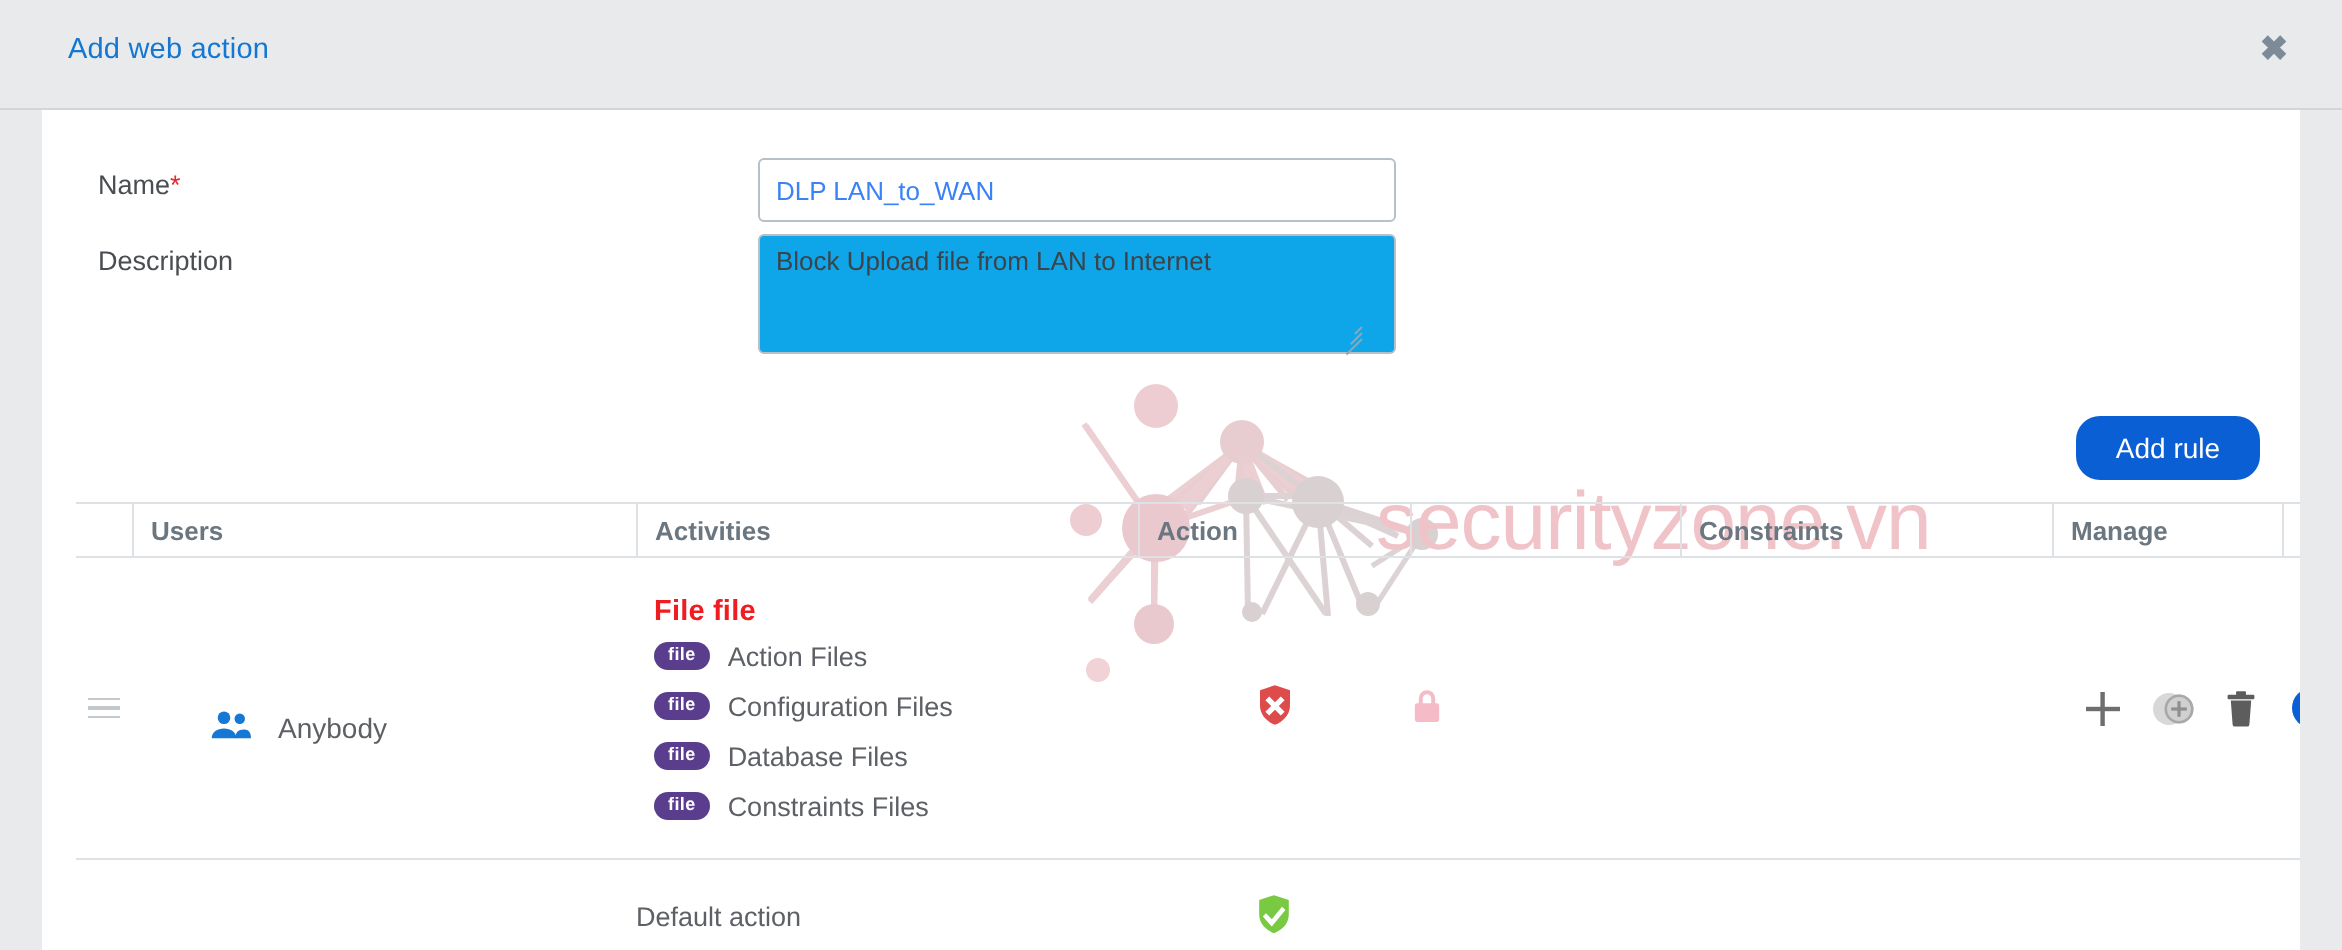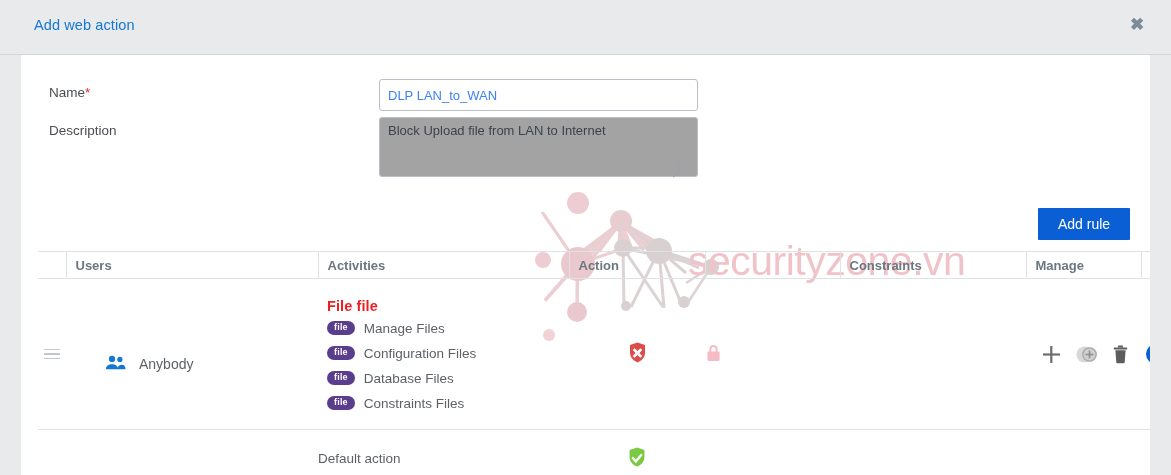--- a/index.html
+++ b/index.html
@@ -88,21 +88,21 @@
     position: absolute;
     left: 358px; top: 62px;
     width: 301px; height: 48px;
     padding: 5px 8px;
     font-family: "Liberation Sans", sans-serif;
     font-size: 13px;
     color: #3d4349;
     line-height: 16px;
     border: 1px solid #b9bfc6;
     border-radius: 3px;
-    background: #a3a3a3;
+    background: #0ea5e9;
     resize: none;
     outline: none;
     box-sizing: content-box;
     overflow: hidden;
   }
   #desc-grip {
     position: absolute;
     left: 649px; top: 105px;
     width: 11px; height: 11px;
     pointer-events: none;
@@ -120,21 +120,21 @@
   #desc-grip i:nth-child(3) { top: 3px; width: 5px; }
 
   
   #add-rule-btn {
     position: absolute;
     left: 1017px; top: 153px;
     width: 92px; height: 32px;
     background: #0b5fd4;
     color: #fff;
     border: none;
-    border-radius: 1px;
+    border-radius: 12px;
     font-family: "Liberation Sans", sans-serif;
     font-size: 14px;
     cursor: pointer;
     padding: 0;
   }
 
   
   #watermark {
     position: absolute;
     left: 0; top: 0;
@@ -430,21 +430,21 @@
             </span>
             <span id="users-label">Anybody</span>
           </div>
         </td>
 
         <td>
           <div id="activities-cell-inner">
             <div id="file-types-title">File file</div>
             <div class="activity-item">
               <span class="file-badge">file</span>
-              <span class="activity-label">Manage Files</span>
+              <span class="activity-label">Action Files</span>
             </div>
             <div class="activity-item">
               <span class="file-badge">file</span>
               <span class="activity-label">Configuration Files</span>
             </div>
             <div class="activity-item">
               <span class="file-badge">file</span>
               <span class="activity-label">Database Files</span>
             </div>
             <div class="activity-item">

